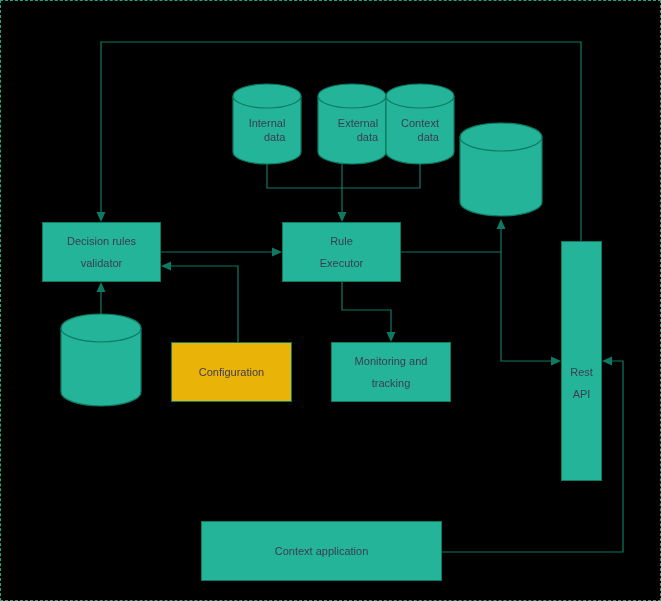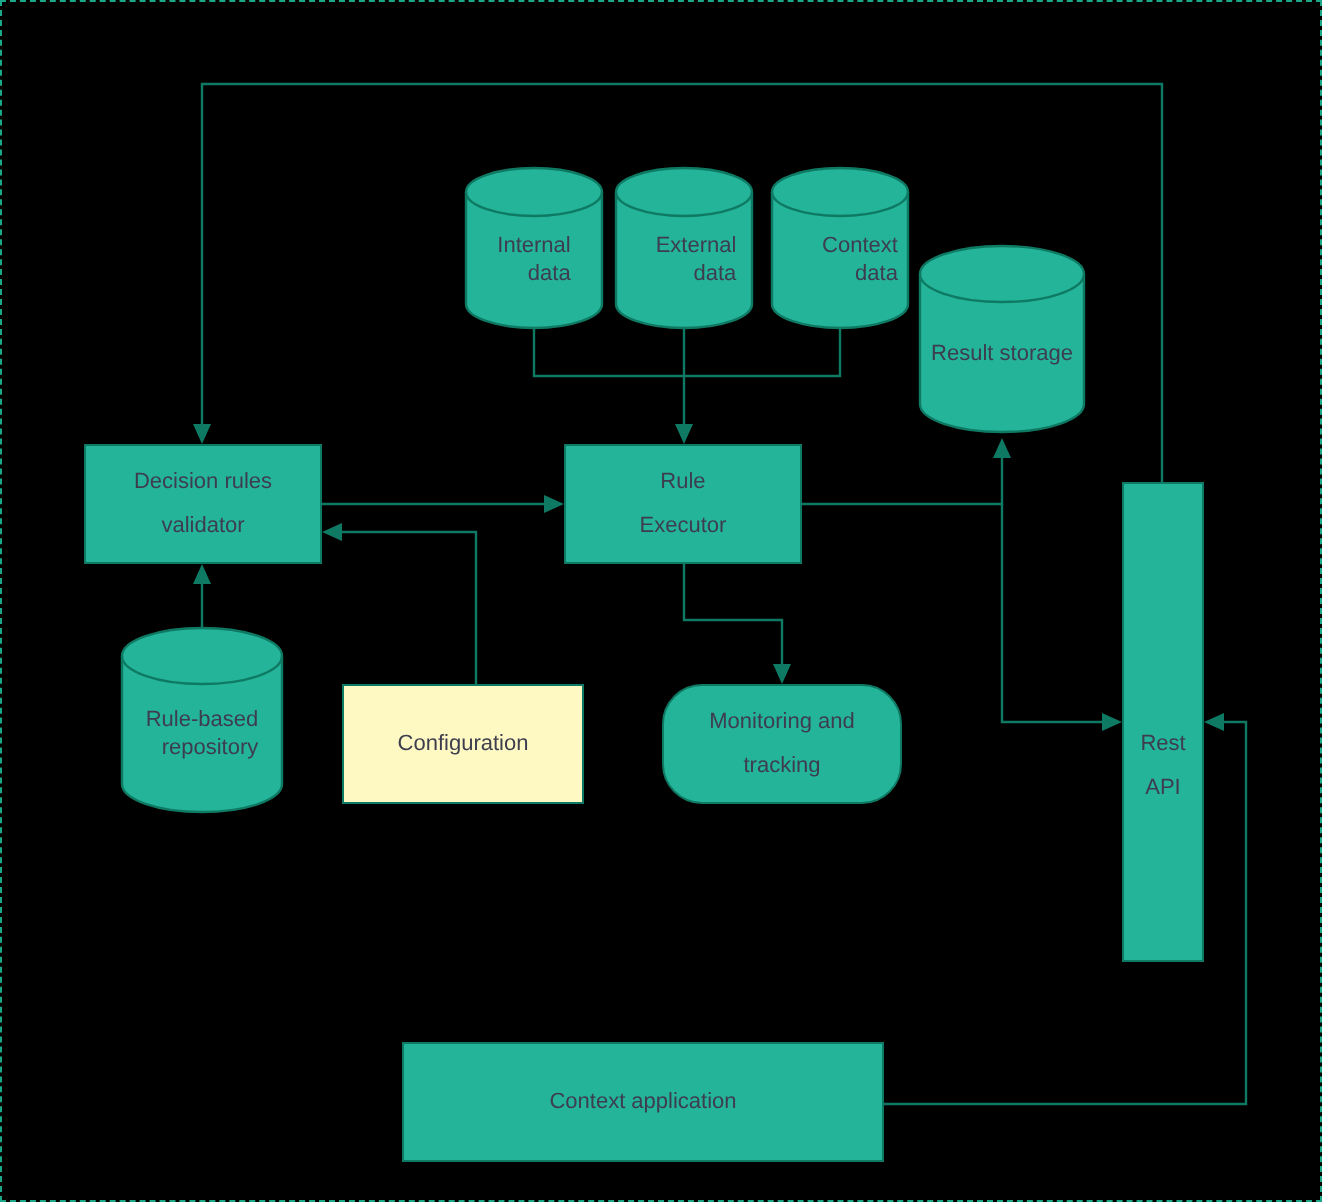--- a/index.html
+++ b/index.html
@@ -48,63 +48,60 @@
     </svg>
   <div id="node-layer">
       <div class="cyl" style="left: 232px; top: 83px; width: 68px; height: 80px;">
         <svg width="68" height="80">
           <path d="M 0 12 L 0 68 A 34 12 0 0 0 68 68 L 68 12 A 34 12 0 0 0 0 12 Z" fill="#23b49a" stroke="#0f7a63" stroke-width="1.2"></path>
           <path d="M 0 12 A 34 12 0 0 0 68 12" fill="none" stroke="#0f7a63" stroke-width="1.2"></path>
         </svg>
         <div class="lbl" style="top: 12px; height: 68px; white-space: pre-line;">Internal
 data</div>
       </div>
-      <div class="cyl" style="left: 307px; top: 83px; width: 80px; height: 80px;">
+      <div class="cyl" style="left: 317px; top: 83px; width: 80px; height: 80px;">
         <svg width="68" height="80">
           <path d="M 0 12 L 0 68 A 34 12 0 0 0 68 68 L 68 12 A 34 12 0 0 0 0 12 Z" fill="#23b49a" stroke="#0f7a63" stroke-width="1.2"></path>
           <path d="M 0 12 A 34 12 0 0 0 68 12" fill="none" stroke="#0f7a63" stroke-width="1.2"></path>
         </svg>
         <div class="lbl" style="top: 12px; height: 68px; white-space: pre-line;">External
 data</div>
       </div>
-      <div class="cyl" style="left: 385px; top: 83px; width: 68px; height: 80px; padding-left: 20px;">
+      <div class="cyl" style="left: 385px; top: 83px; width: 68px; height: 80px;">
         <svg width="68" height="80">
           <path d="M 0 12 L 0 68 A 34 12 0 0 0 68 68 L 68 12 A 34 12 0 0 0 0 12 Z" fill="#23b49a" stroke="#0f7a63" stroke-width="1.2"></path>
           <path d="M 0 12 A 34 12 0 0 0 68 12" fill="none" stroke="#0f7a63" stroke-width="1.2"></path>
         </svg>
         <div class="lbl" style="top: 12px; height: 68px; white-space: pre-line;">Context
 data</div>
       </div>
       <div class="cyl" style="left: 459px; top: 122px; width: 82px; height: 93px;">
         <svg width="82" height="93">
           <path d="M 0 14 L 0 79 A 41 14 0 0 0 82 79 L 82 14 A 41 14 0 0 0 0 14 Z" fill="#23b49a" stroke="#0f7a63" stroke-width="1.2"></path>
           <path d="M 0 14 A 41 14 0 0 0 82 14" fill="none" stroke="#0f7a63" stroke-width="1.2"></path>
         </svg>
-        <div class="lbl" style="top: 14px; height: 79px; white-space: pre-line;">Result storage</div>
       </div>
       <div class="cyl" style="left: 60px; top: 313px; width: 80px; height: 92px;">
         <svg width="80" height="92">
           <path d="M 0 14 L 0 78 A 40 14 0 0 0 80 78 L 80 14 A 40 14 0 0 0 0 14 Z" fill="#23b49a" stroke="#0f7a63" stroke-width="1.2"></path>
           <path d="M 0 14 A 40 14 0 0 0 80 14" fill="none" stroke="#0f7a63" stroke-width="1.2"></path>
         </svg>
-        <div class="lbl" style="top: 14px; height: 78px; white-space: pre-line;">Rule-based
-repository</div>
       </div>
       <div class="node box" style="left: 41px; top: 221px; width: 119px; height: 60px; background: rgb(35, 180, 154); border-color: rgb(15, 122, 99);">
         <span style="white-space: pre-line;">Decision rules
 validator</span>
       </div>
       <div class="node box" style="left: 281px; top: 221px; width: 119px; height: 60px; background: rgb(35, 180, 154); border-color: rgb(15, 122, 99);">
         <span style="white-space: pre-line;">Rule
 Executor</span>
       </div>
-      <div class="node box" style="left: 170px; top: 341px; width: 121px; height: 60px; background: #fef9c3; border-color: rgb(15, 122, 99);">
+      <div class="node box" style="left: 170px; top: 341px; width: 121px; height: 60px; background: #eab308; border-color: rgb(15, 122, 99);">
         <span style="white-space: pre-line;">Configuration</span>
       </div>
-      <div class="node box" style="left: 330px; top: 341px; width: 120px; height: 60px; background: rgb(35, 180, 154); border-color: rgb(15, 122, 99); border-radius: 20px;">
+      <div class="node box" style="left: 330px; top: 341px; width: 120px; height: 60px; background: rgb(35, 180, 154); border-color: rgb(15, 122, 99);">
         <span style="white-space: pre-line;">Monitoring and
 tracking</span>
       </div>
       <div class="node box" style="left: 560px; top: 240px; width: 41px; height: 240px; background: rgb(35, 180, 154); border-color: rgb(15, 122, 99);">
         <span style="white-space: pre-line; margin-top: 44px;">Rest
 API</span>
       </div>
       <div class="node box" style="left: 200px; top: 520px; width: 241px; height: 60px; background: rgb(35, 180, 154); border-color: rgb(15, 122, 99);">
         <span style="white-space: pre-line;">Context application</span>
       </div>

